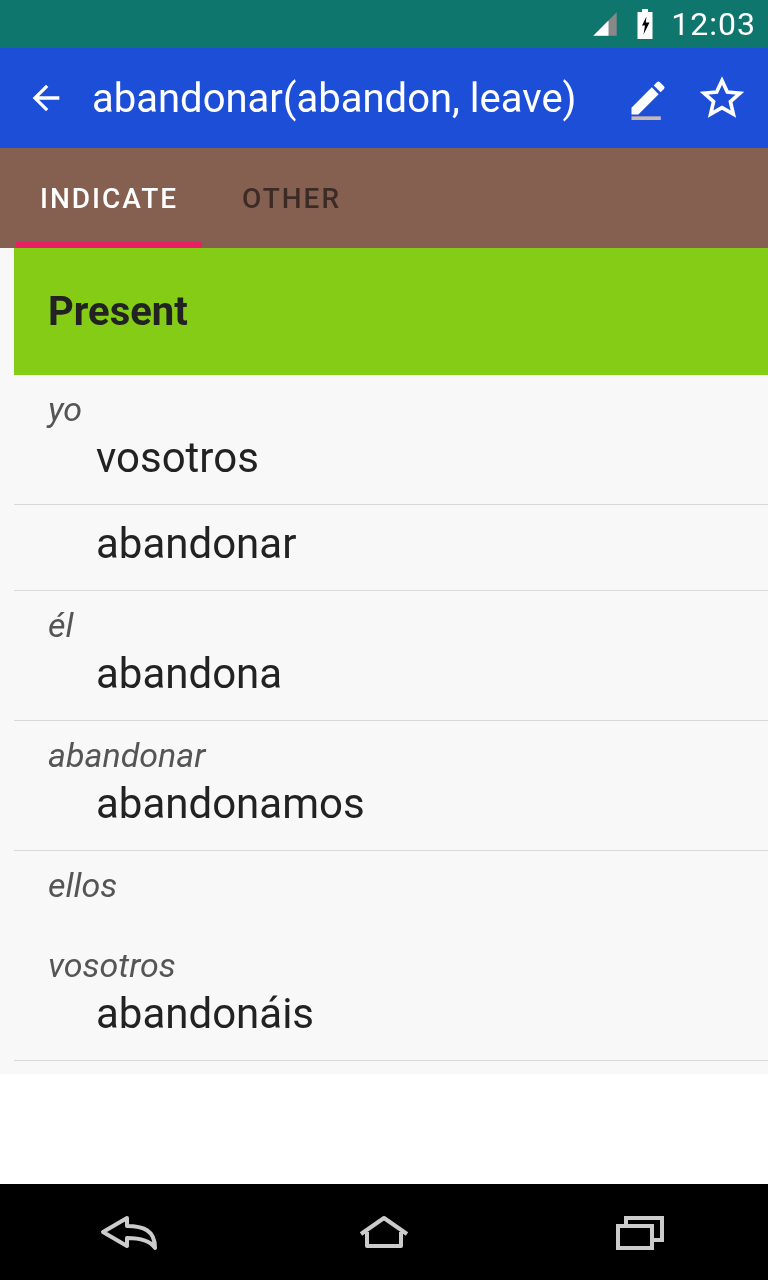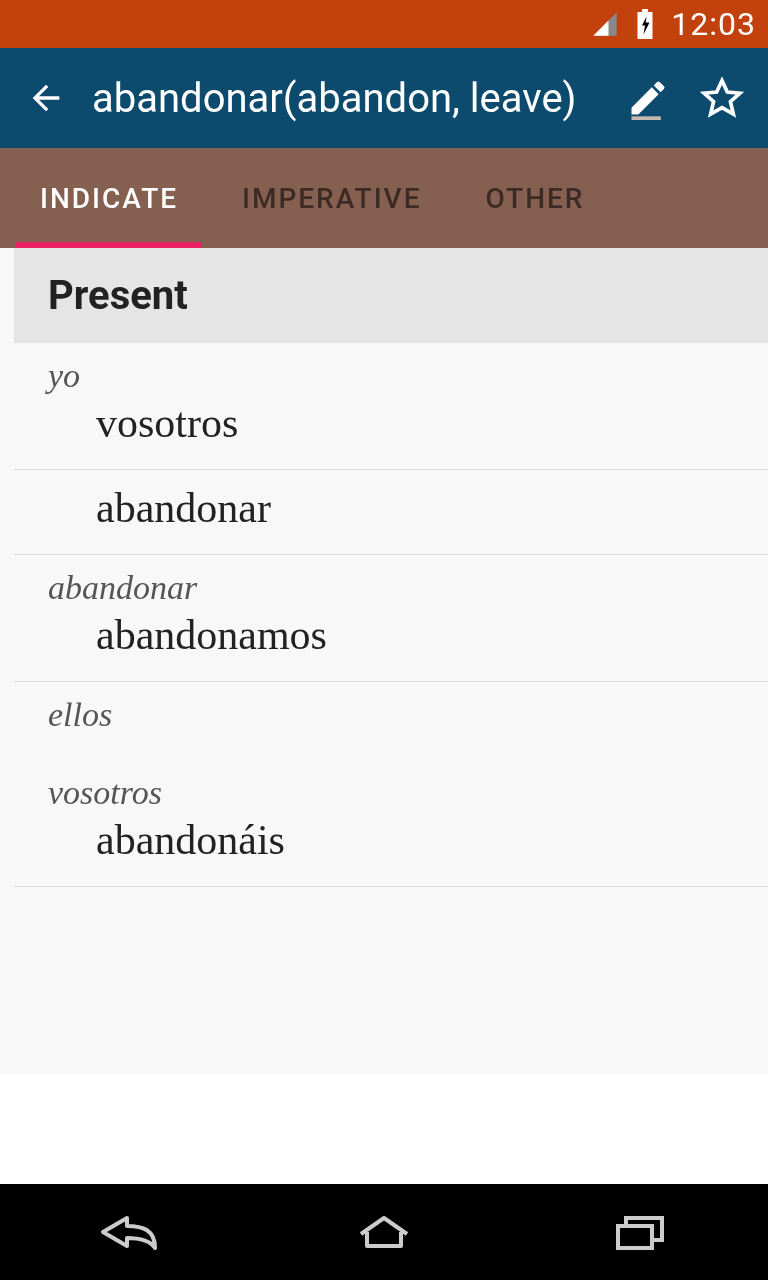--- a/index.html
+++ b/index.html
@@ -1,38 +1,38 @@
 <!DOCTYPE html>
 <html><head>
 <meta charset="utf-8">
 <style>
   * { box-sizing: border-box; margin: 0; padding: 0; }
   html, body { width: 768px; height: 1280px; overflow: hidden; font-family: Roboto, Arial, sans-serif; background: #000; }
   .screen { width: 768px; height: 1280px; display: flex; flex-direction: column; background: #f8f8f8; }
 
   
-  .statusbar { height: 48px; background: #c2410c; color: #fff; display: flex; align-items: center; justify-content: flex-end; padding: 0 12px; gap: 16px; font-size: 32px; letter-spacing: 1px; }
+  .statusbar { height: 48px; background: #0f766e; color: #fff; display: flex; align-items: center; justify-content: flex-end; padding: 0 12px; gap: 16px; font-size: 32px; letter-spacing: 1px; }
   .statusbar svg { display: block; }
 
   
-  .appbar { background: #0c4a6e; color: #fff; height: 100px; display: flex; align-items: center; padding: 0 18px; gap: 18px; }
+  .appbar { background: #1d4ed8; color: #fff; height: 100px; display: flex; align-items: center; padding: 0 18px; gap: 18px; }
   .appbar .title { flex: 1; font-size: 40px; font-weight: 400; white-space: nowrap; overflow: hidden; }
   .iconbtn { width: 56px; height: 56px; display: flex; align-items: center; justify-content: center; }
 
   
   .tabs { background: #855f50; height: 100px; display: flex; align-items: stretch; position: relative; }
   .tab { flex: 0 0 auto; padding: 0 24px; display: flex; align-items: center; color: rgba(0,0,0,0.55); font-size: 28px; letter-spacing: 2px; font-weight: 500; position: relative; margin-left: 16px; }
   .tab.active { color: #fff; }
   .tab.active::after { content: ""; position: absolute; left: 0; right: 0; bottom: 0; height: 6px; background: #e91e63; }
 
   
   .content { flex: 1; overflow: hidden; background: #f8f8f8; margin-left: 14px; display: flex; flex-direction: column; }
-  .section-header { background: #e5e5e5; padding: 24px 34px; font-size: 40px; font-weight: 700; color: #222; }
+  .section-header { background: #84cc16; padding: 40px 34px; font-size: 40px; font-weight: 700; color: #222; }
   .list { flex: 1; overflow: hidden; }
-  .row { padding: 14px 34px 22px 34px; border-bottom: 1px solid #d9d9d9; font-family: Liberation Serif, serif; }
+  .row { padding: 14px 34px 22px 34px; border-bottom: 1px solid #d9d9d9; }
   .pronoun { font-style: italic; color: #555; font-size: 34px; margin-bottom: 4px; }
   .conj { color: #222; font-size: 42px; padding-left: 48px; }
 
   
   .adstrip { height: 110px; background: #fff; }
 
   
   .navbar { height: 96px; background: #000; display: flex; align-items: center; justify-content: space-around; }
   .navbtn { width: 120px; height: 60px; display: flex; align-items: center; justify-content: center; }
 </style>
@@ -76,36 +76,37 @@
           <path fill="none" stroke="#fff" stroke-width="2" d="M12 2.5l2.9 6.3 6.9.6-5.2 4.6 1.6 6.8L12 17.3l-6.2 3.5 1.6-6.8L2.2 9.4l6.9-.6z"></path>
         </svg>
     </div>
   </div>
 
   <div class="tabs">
     <div class="tab active">
         <span>INDICATE</span>
       </div>
     <div class="tab">
-        <span>IMPERATIVE</span>
-      </div>
-    <div class="tab">
         <span>OTHER</span>
       </div>
   </div>
 
   <div class="content">
     <div class="section-header">Present</div>
     <div class="list">
       <div class="row">
         <div class="pronoun">yo</div>
         <div class="conj">vosotros</div>
       </div>
       <div class="row">
         <div class="conj">abandonar</div>
+      </div>
+      <div class="row">
+        <div class="pronoun">él</div>
+        <div class="conj">abandona</div>
       </div>
       <div class="row">
         <div class="pronoun">abandonar</div>
         <div class="conj">abandonamos</div>
       </div>
       <div class="row" style="border-bottom:none;">
         <div class="pronoun">ellos</div>
         <div class="conj"></div>
       </div>
       <div class="row">

